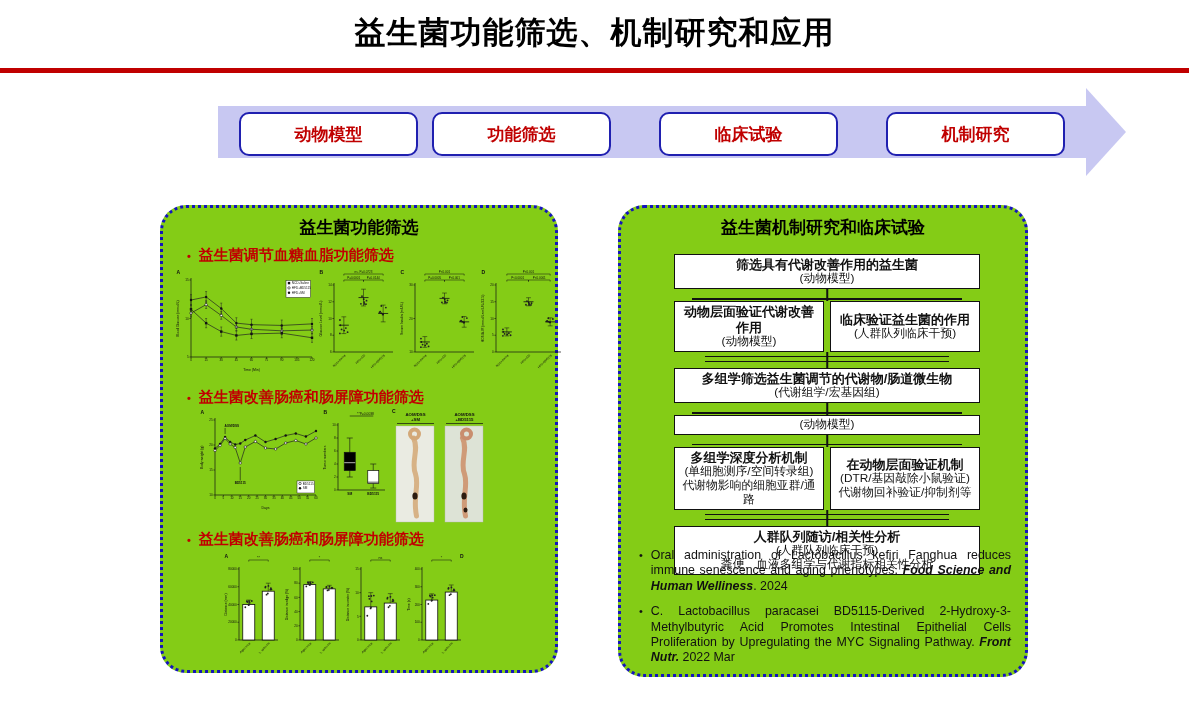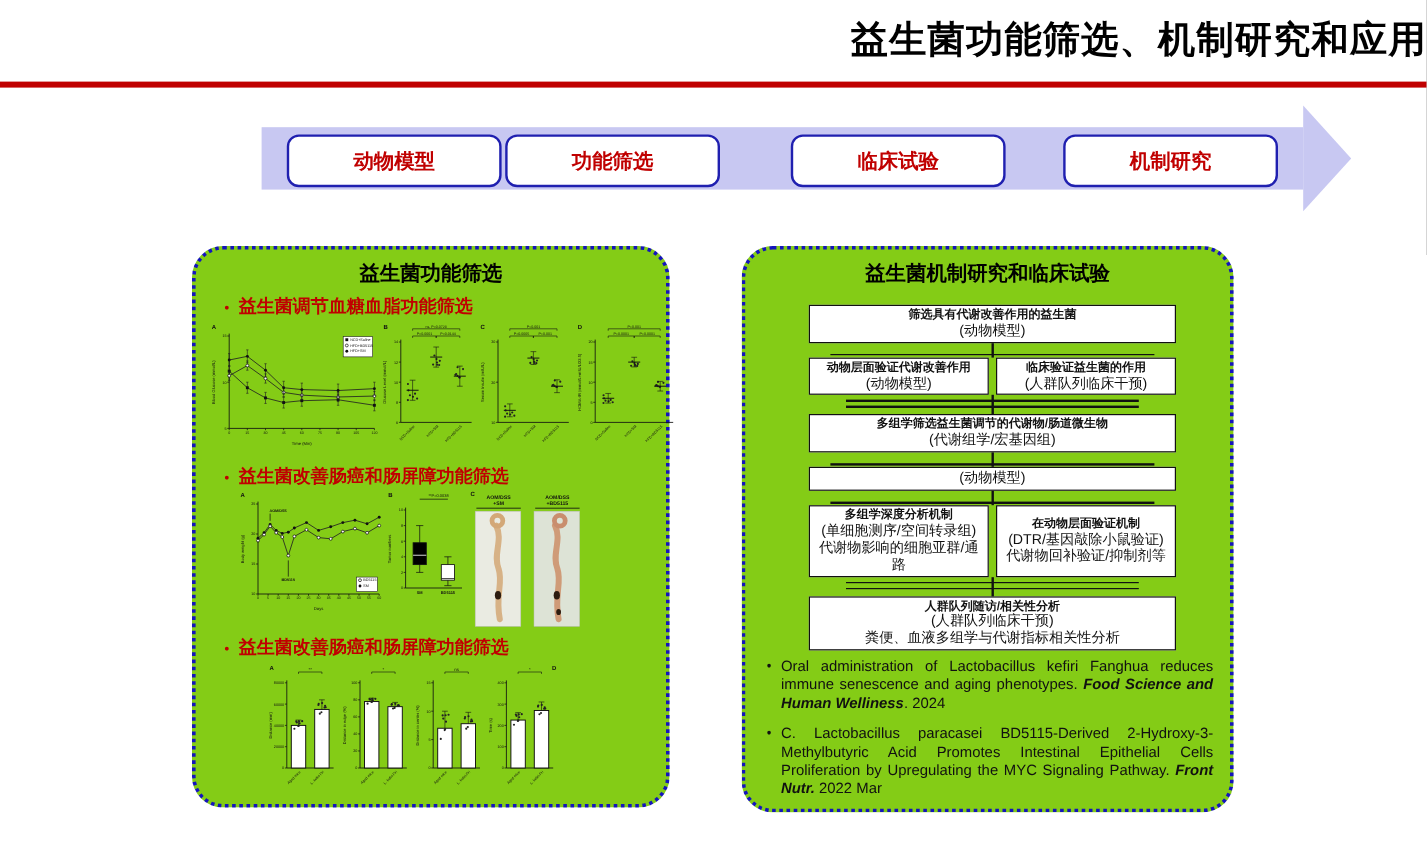--- a/index.html
+++ b/index.html
@@ -1,18 +1,18 @@
 <!DOCTYPE html>
 <html><head>
 <meta charset="utf-8">
 <style>
   html,body{margin:0;padding:0;background:#888;}
   .slide{position:relative;width:1189px;height:707px;background:#fff;overflow:hidden;
          font-family:"Liberation Sans",sans-serif;color:#111;margin:0 auto;}
-  .page-title{position:absolute;top:12px;left:0;width:100%;text-align:right;
+  .page-title{position:absolute;top:12px;left:0;width:100%;text-align:center;
               font-size:31px;font-weight:900;letter-spacing:1px;color:#000;}
   .divider{position:absolute;top:68px;left:0;width:100%;height:5px;background:#c00000;}
 
   .arrow-body{position:absolute;left:218px;top:106px;width:868px;height:52px;background:#c8c8f2;}
   .arrow-head{position:absolute;left:1086px;top:88px;width:0;height:0;
               border-top:44px solid transparent;border-bottom:44px solid transparent;
               border-left:40px solid #c8c8f2;}
   .stage-box{position:absolute;top:112px;width:175px;height:40px;background:#fff;
              border:2px solid #2020b0;border-radius:10px;display:flex;align-items:center;justify-content:center;
              font-size:17px;font-weight:bold;color:#c00000;margin-left:36px;}
@@ -27,21 +27,21 @@
               font-size:15px;font-weight:bold;color:#c00000;}
   .bdot{font-size:11px;}
   .fig{position:absolute;display:flex;align-items:flex-start;gap:3px;}
   .fig svg{display:block;}
   svg text{font-family:"Liberation Sans",sans-serif;}
 
   .flow{position:absolute;left:53px;top:46px;width:306px;}
   .flow-row{display:flex;gap:6px;}
   .fbox{flex:1;border:1.5px solid #111;background:#fff;display:flex;flex-direction:column;
         justify-content:center;text-align:center;padding:2px 3px;}
-  .fb-b{font-weight:bold;font-size:10px;line-height:1.18;}
+  .fb-b{font-weight:bold;font-size:13px;line-height:1.18;}
   .fb-n{font-size:11.8px;line-height:1.18;}
   .conn{position:relative;}
   .conn.split{height:12px;}
   .conn.double{height:16px;}
   .conn .v{position:absolute;left:50%;top:0;bottom:0;width:1.5px;background:#111;transform:translateX(-50%);}
   .conn .h1,.conn .h2{position:absolute;height:1.5px;background:#111;}
   .conn.split .h1{left:6%;right:6%;top:9px;}
   .conn.double .h1{left:10%;right:10%;top:4px;}
   .conn.double .h2{left:10%;right:10%;top:9px;}
 
@@ -58,21 +58,21 @@
 
   <div class="page-title">益生菌功能筛选、机制研究和应用</div>
   <div class="divider"></div>
 
   <div class="arrow-body"></div>
   <div class="arrow-head"></div>
 
   <div class="stage-box" style="left:203px">
     <span>动物模型</span>
   </div>
-  <div class="stage-box" style="left:385px">
+  <div class="stage-box" style="left:396px">
     <span>功能筛选</span>
   </div>
   <div class="stage-box" style="left:623px">
     <span>临床试验</span>
   </div>
   <div class="stage-box" style="left:850px">
     <span>机制研究</span>
   </div>
 
   <div class="panel panel-left">

